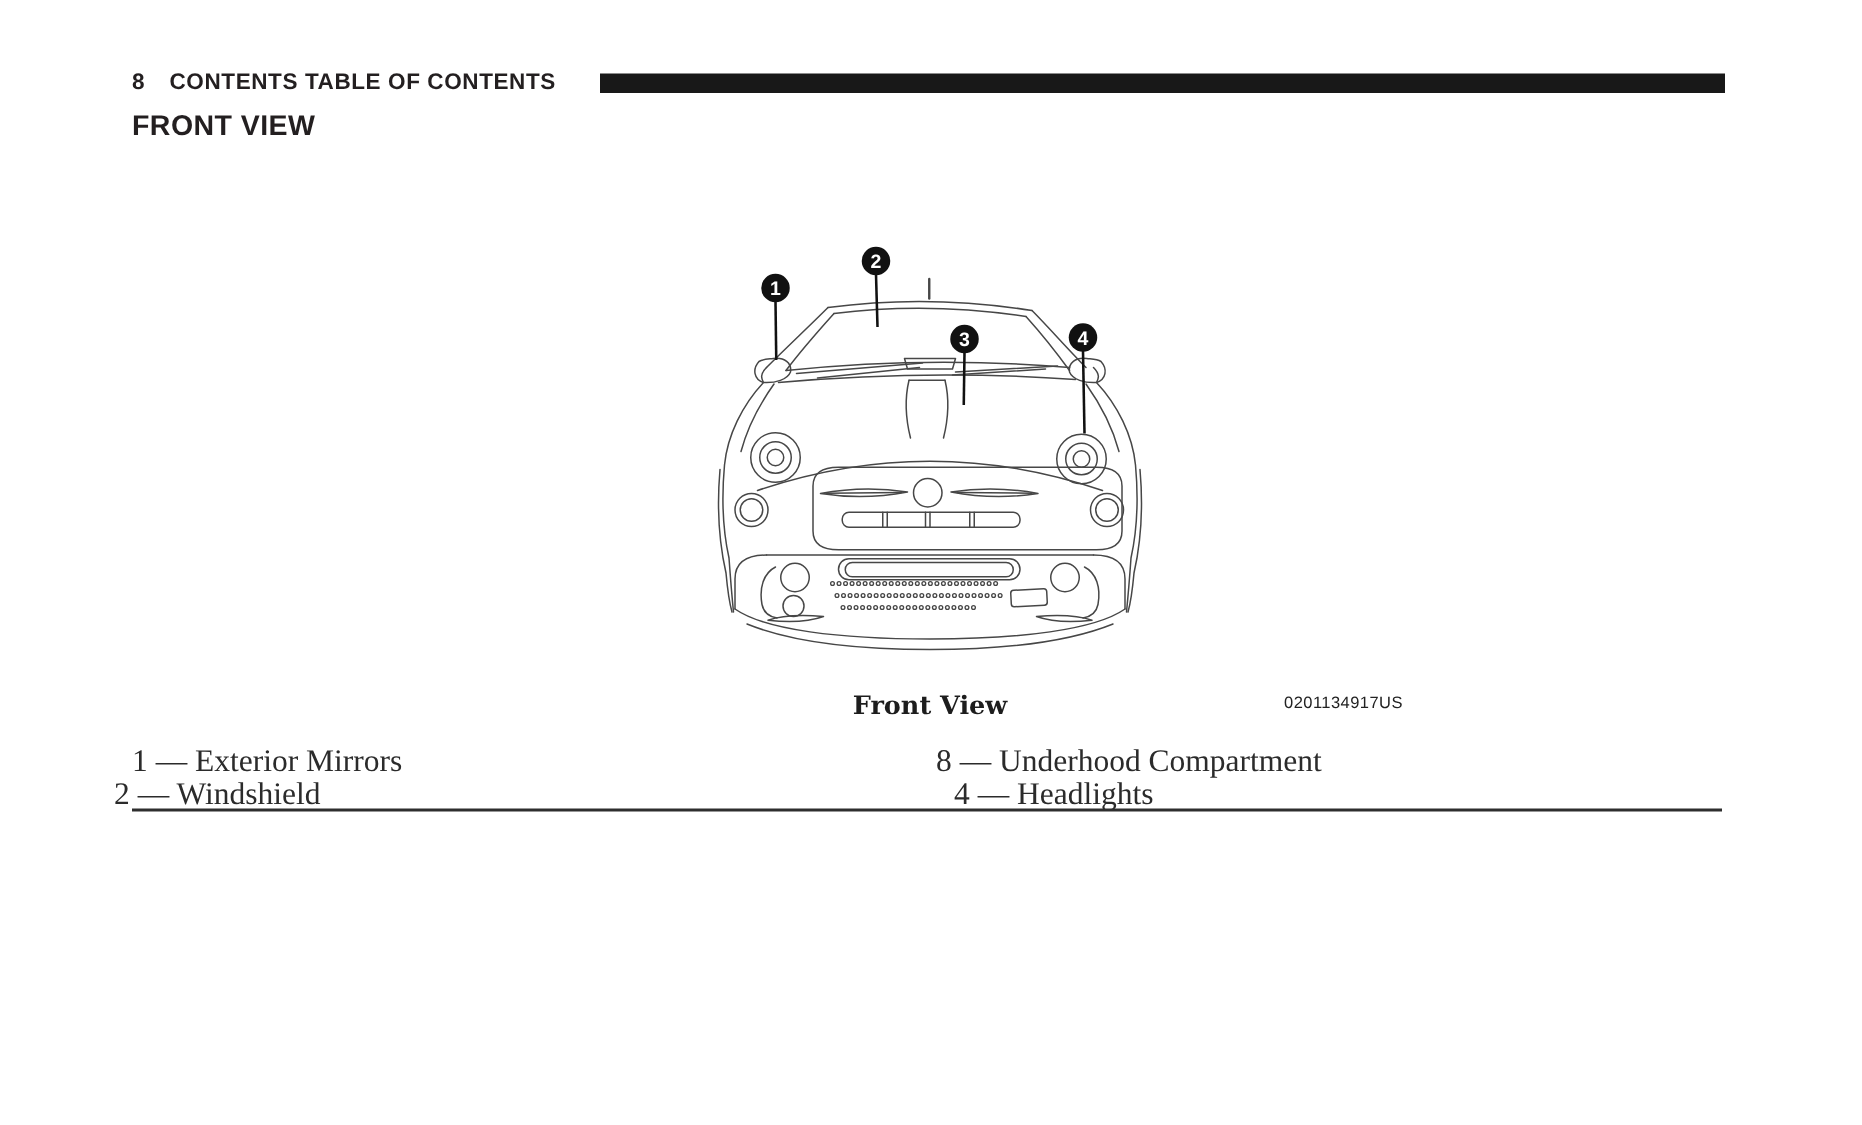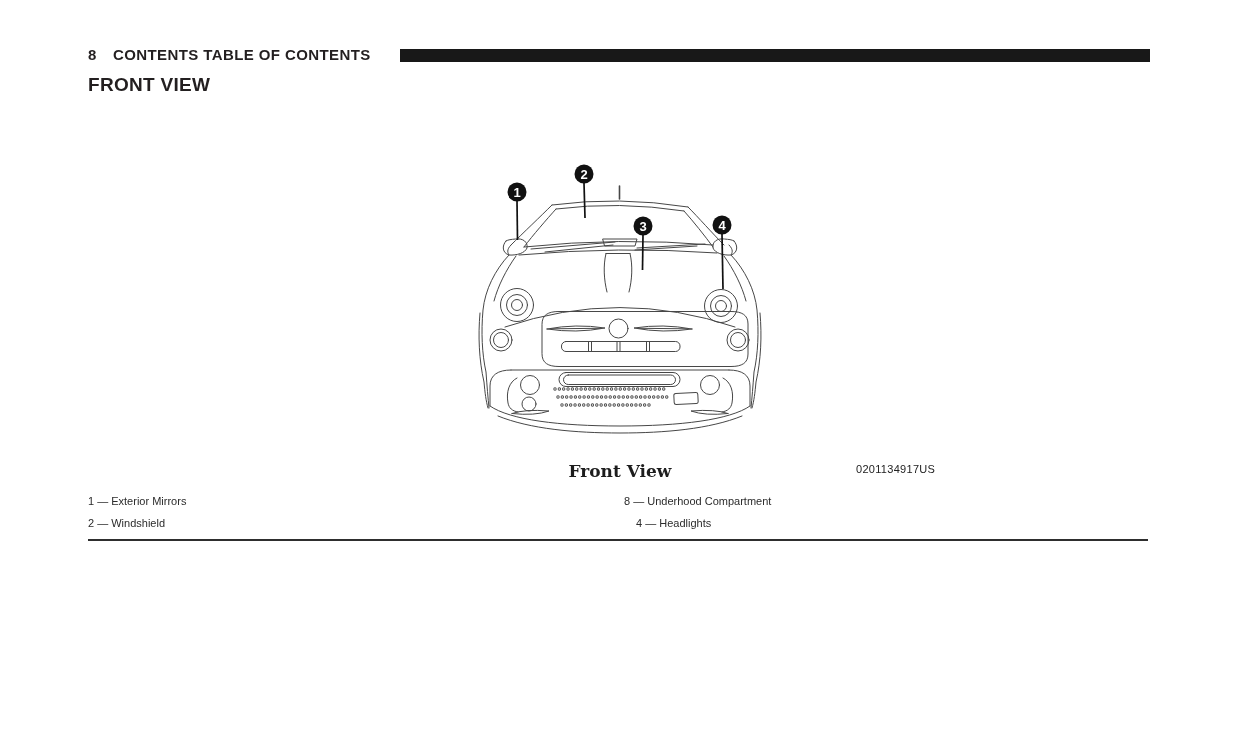--- a/index.html
+++ b/index.html
@@ -39,25 +39,25 @@
   }
   .figure-caption{
     left:465px;top:461px;width:310px;
     text-align:center;
     font-family:"DejaVu Serif","Liberation Serif",serif;
     font-weight:bold;font-size:17px;color:#1d1d1d;
   }
 
   
   .legend-row{
-    font-family:Liberation Sans, sans-serif;
-    font-size:11px;color:#2b2b2b;white-space:nowrap;
+    font-family:Liberation Serif, serif;
+    font-size:21px;color:#2b2b2b;white-space:nowrap;
   }
   .lr1{left:88px;top:495px;}
-  .lr2{left:88px;top:517px;text-align:center;}
+  .lr2{left:76px;top:517px;text-align:center;}
   .rr1{left:624px;top:495px;}
   .rr2{left:624px;top:517px;margin-left:12px;}
   .legend-rule{
     left:88px;top:539px;width:1060px;height:2px;background:#2e2e2e;
   }
 </style>
 </head>
 <body>
 
 <span class="abs page-number">8</span>

